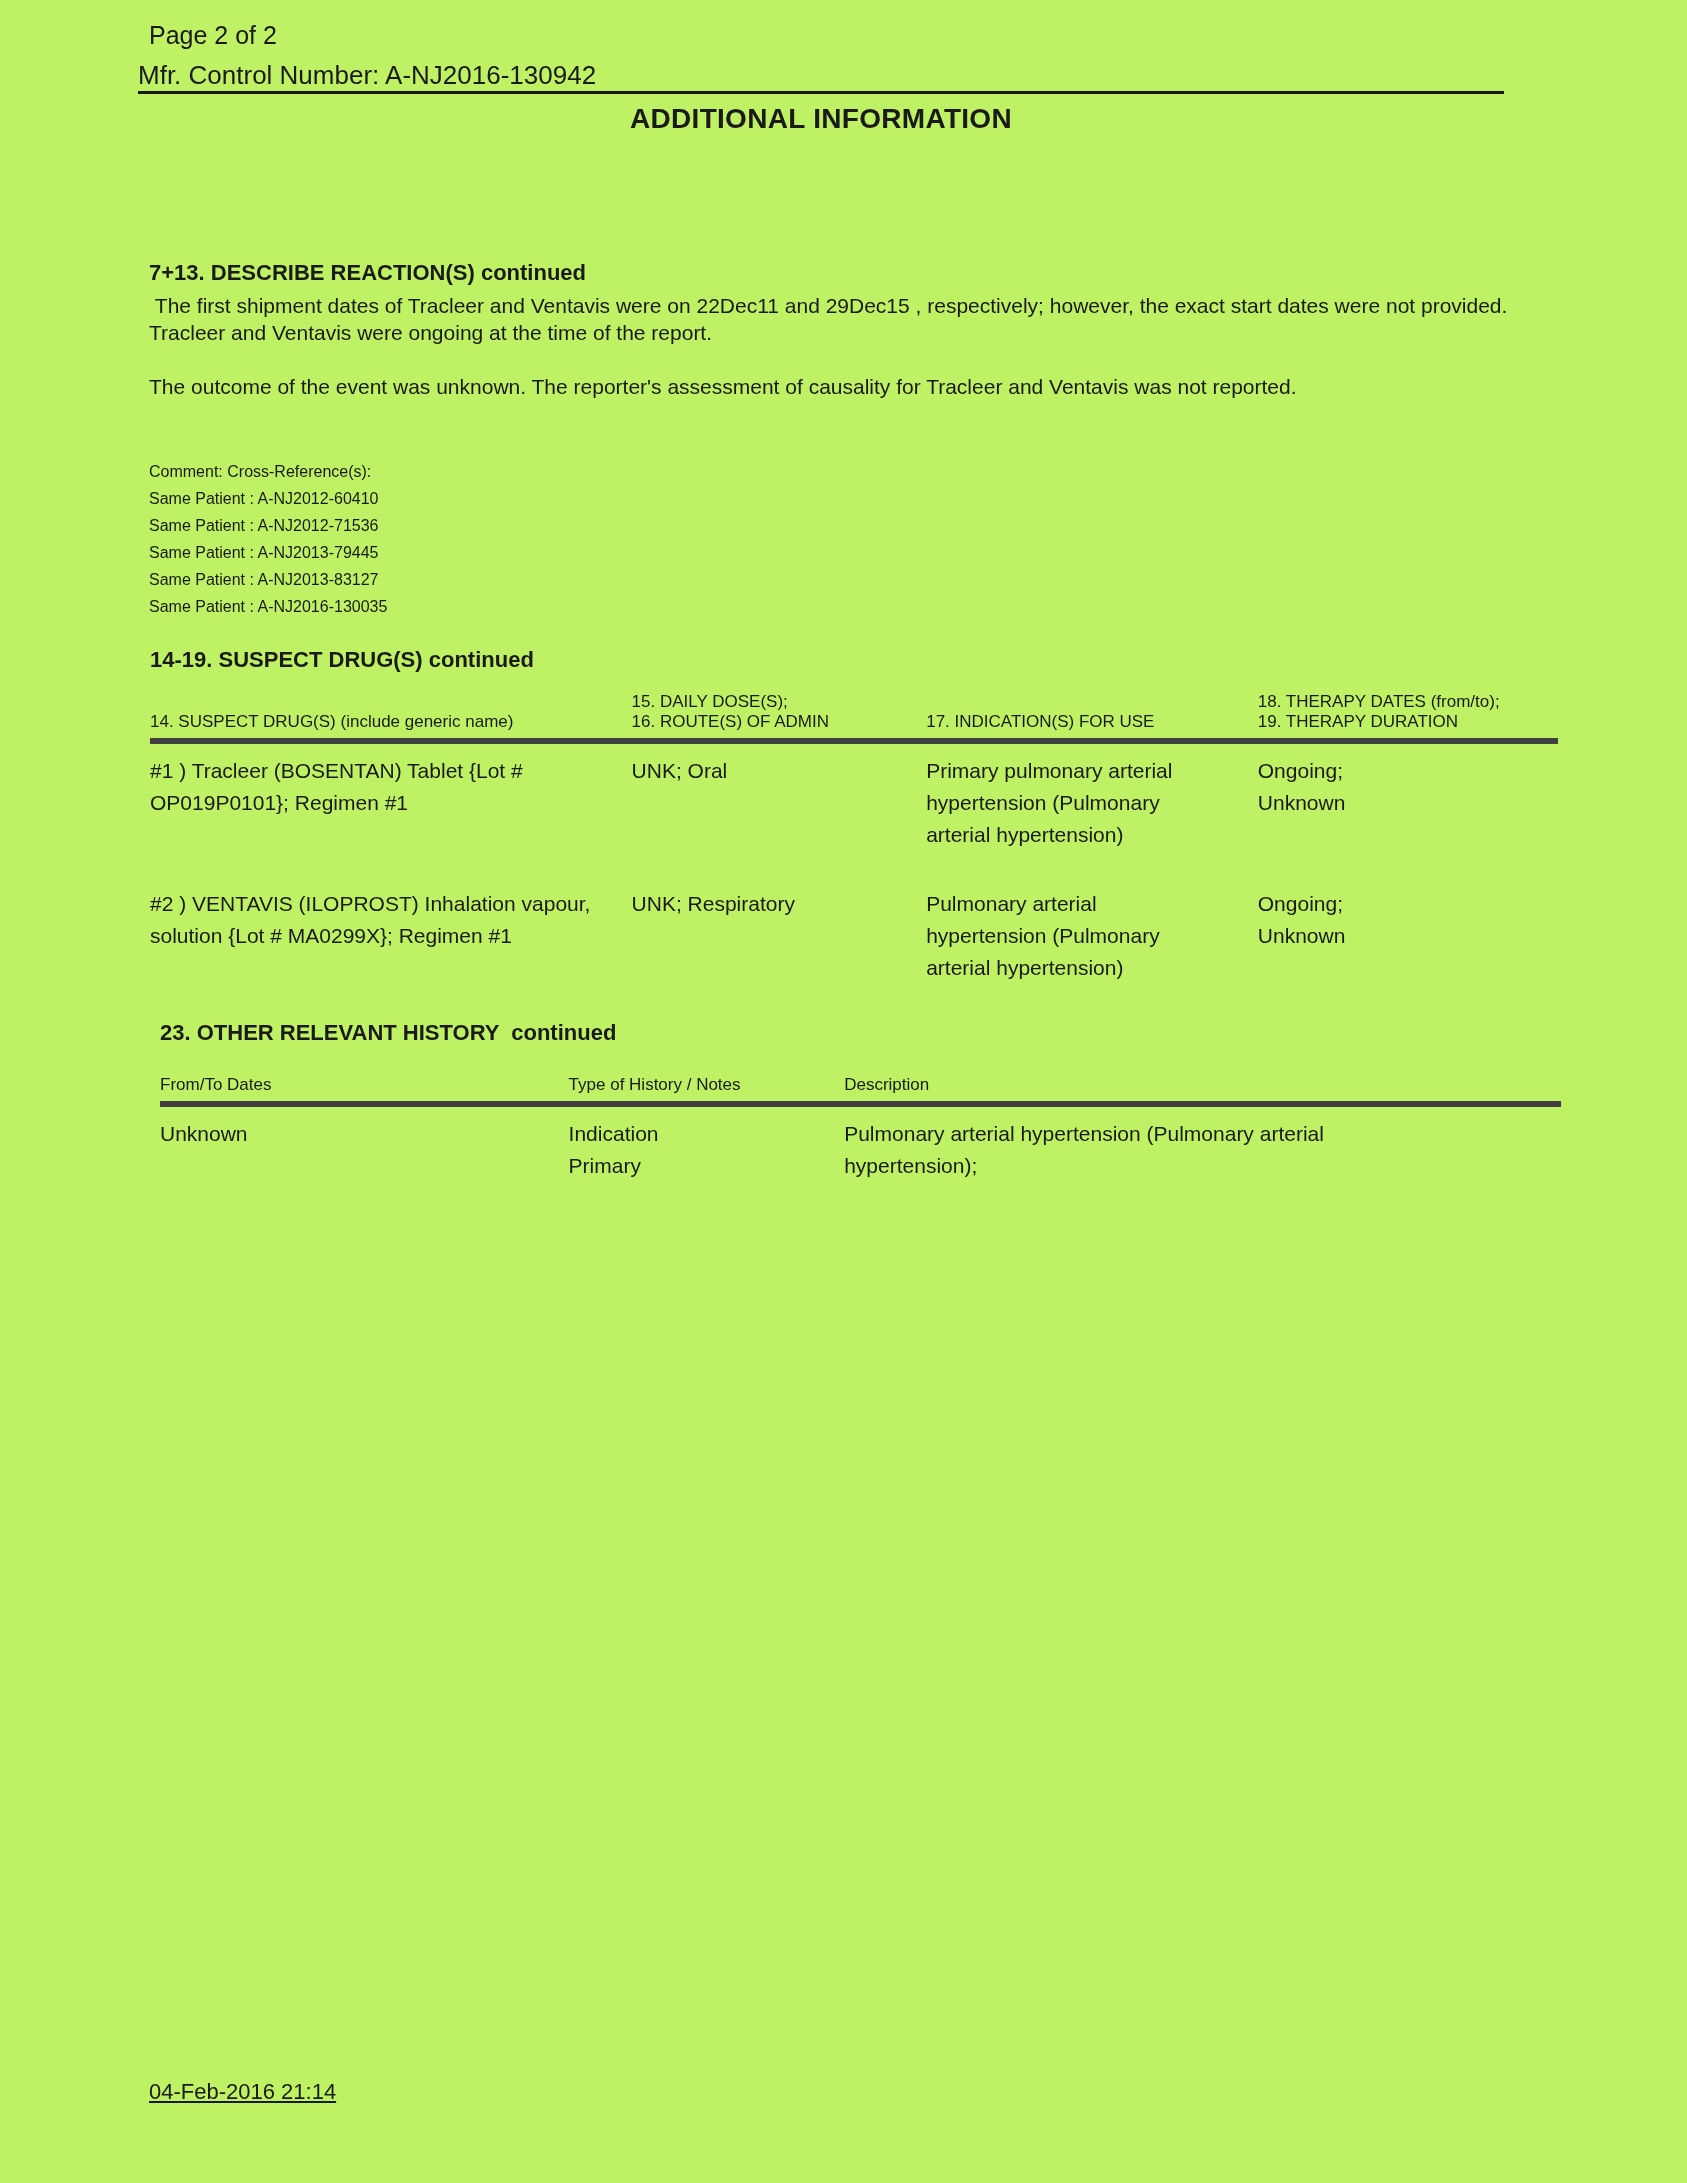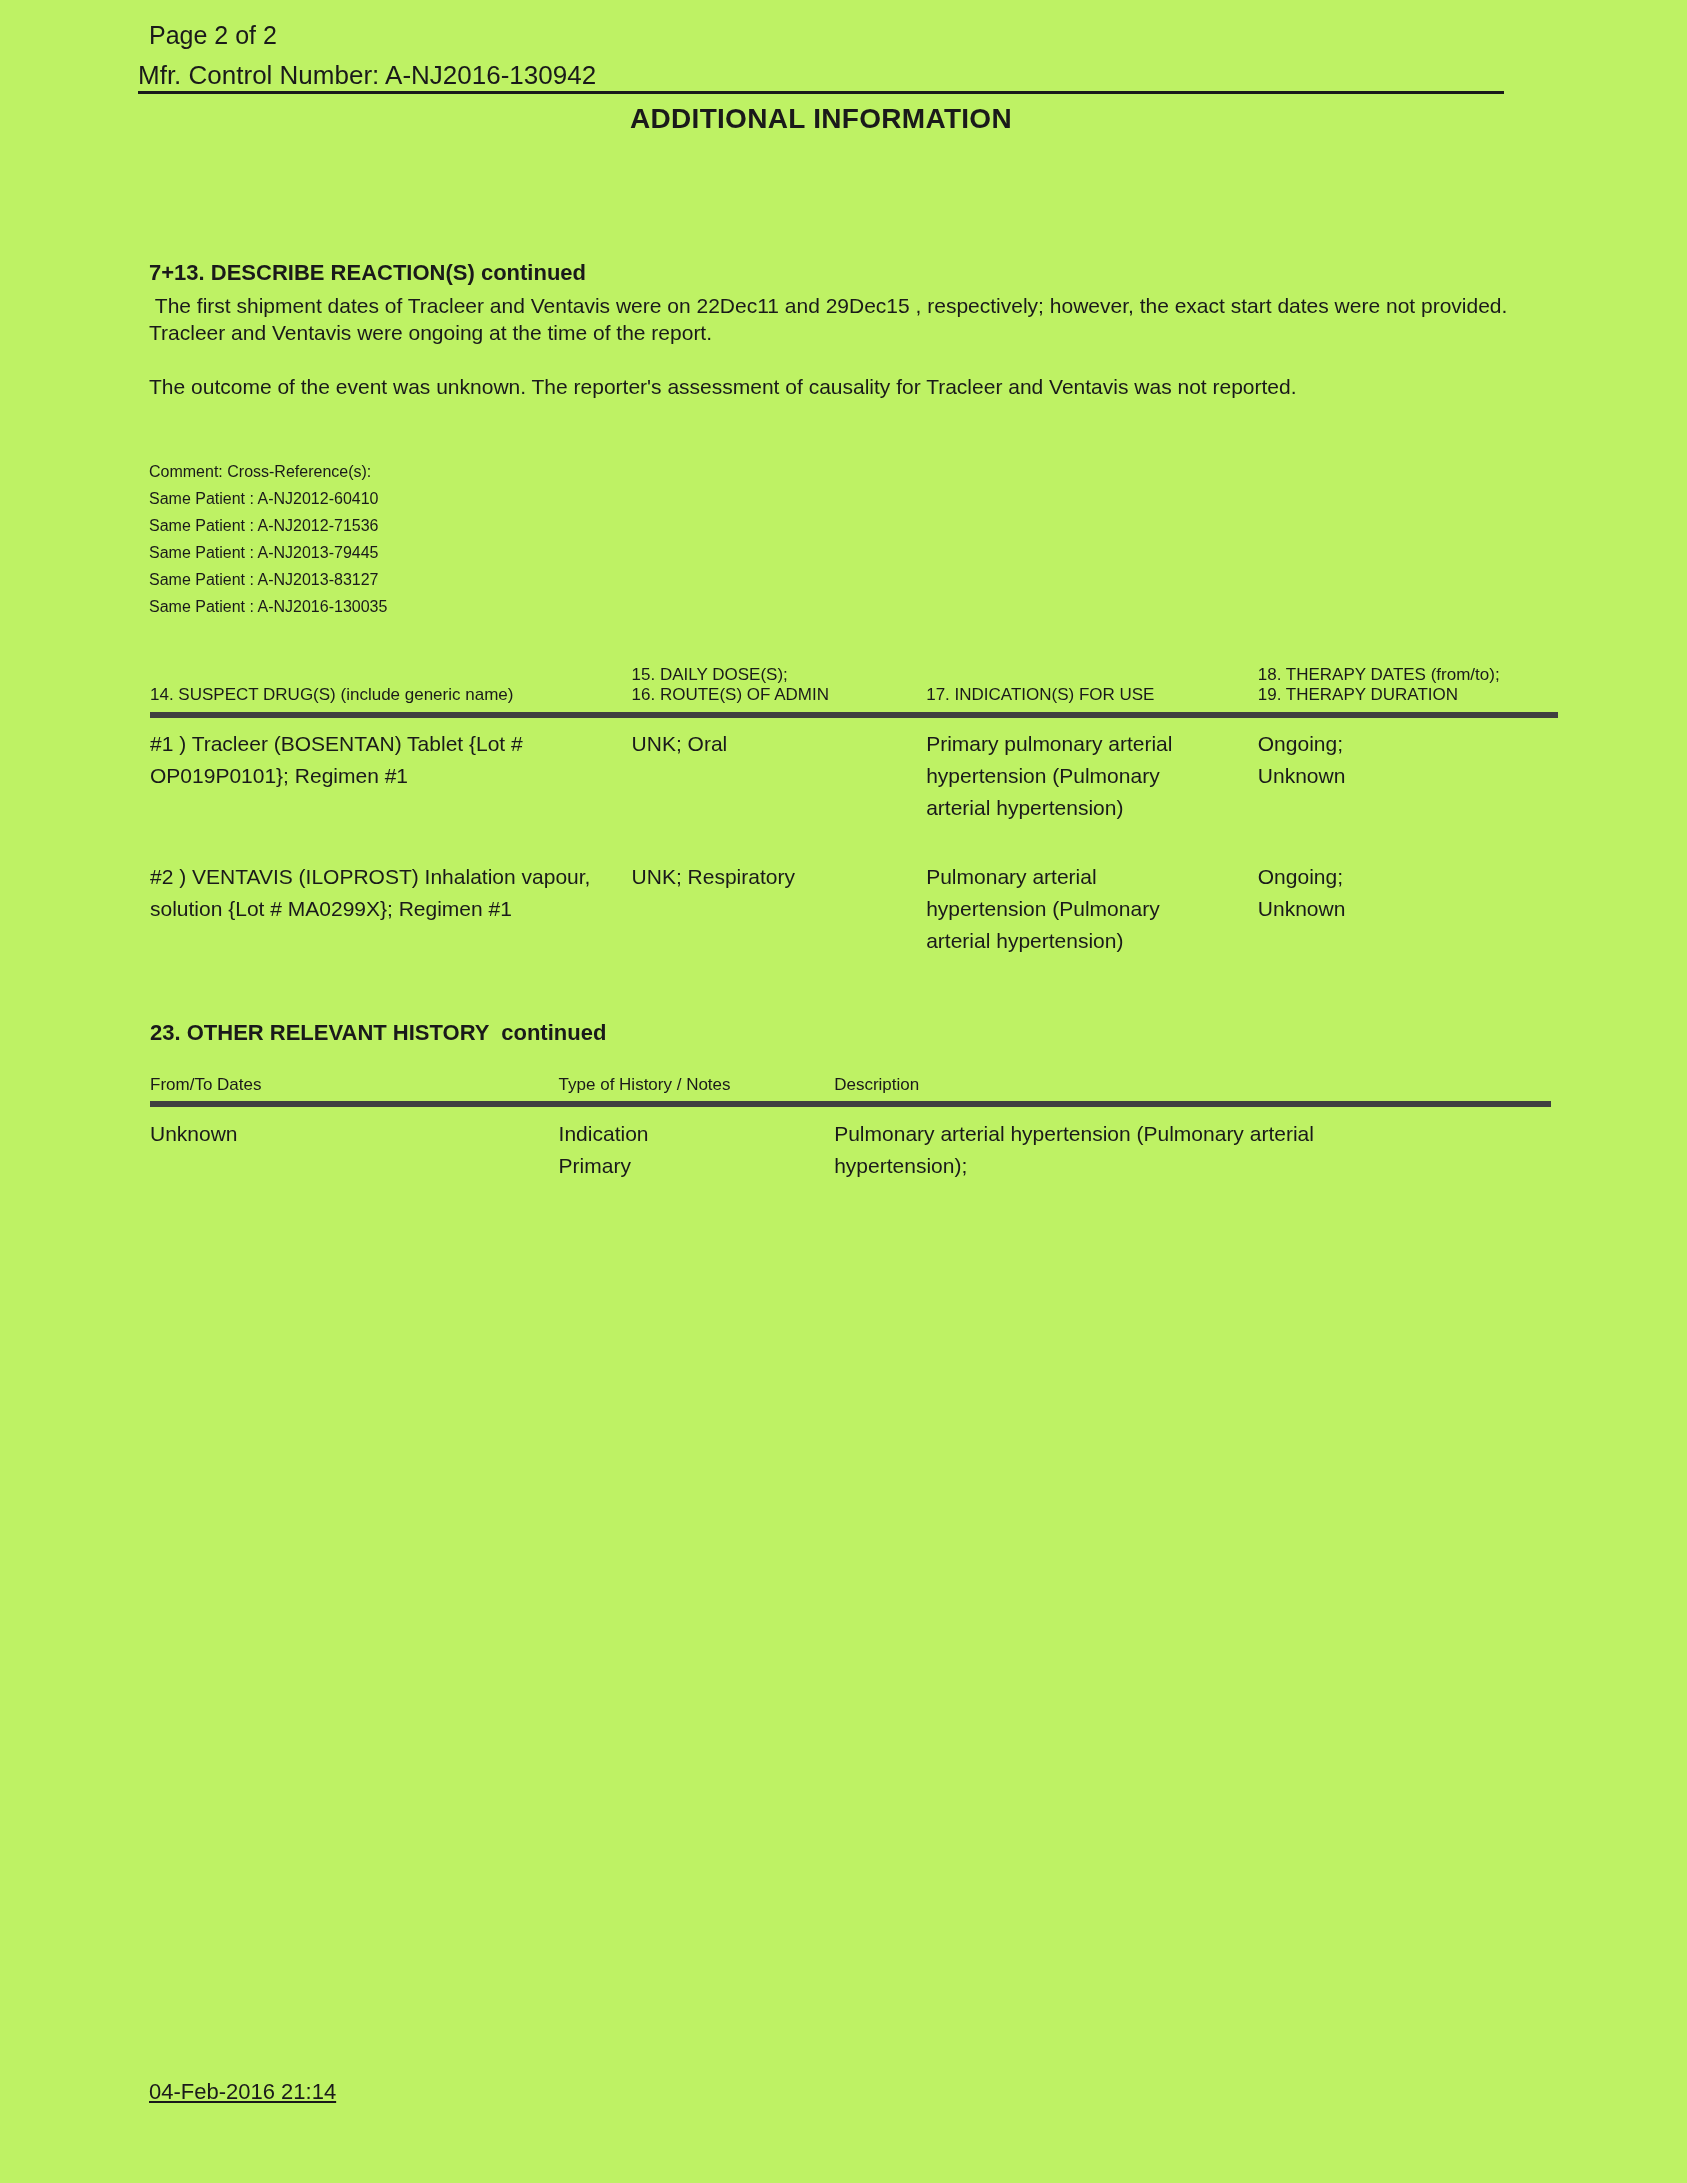--- a/index.html
+++ b/index.html
@@ -122,21 +122,21 @@
   .col-dose  { width: 288px; }
   .col-ind   { width: 325px; }
   .col-ther  { width: 294px; }
   .cell-inner-drug { max-width: 463px; }
   .cell-inner-ind  { max-width: 291px; }
 
   
   .history-section {
     position: absolute;
     top: 1020px;
-    left: 150px;
+    left: 160px;
     width: 1393px;
   }
   .history-section table { margin-top: 28px; }
   .col-dates { width: 402px; }
   .col-type  { width: 269px; }
   .col-desc  { width: 710px; }
   .cell-inner-desc { max-width: 552px; }
   .type-note { }
 
   
@@ -174,20 +174,21 @@
       <div class="comment-line txt">Comment: Cross-Reference(s):</div>
       <div class="comment-line txt">Same Patient : A-NJ2012-60410</div>
       <div class="comment-line txt">Same Patient : A-NJ2012-71536</div>
       <div class="comment-line txt">Same Patient : A-NJ2013-79445</div>
       <div class="comment-line txt">Same Patient : A-NJ2013-83127</div>
       <div class="comment-line txt">Same Patient : A-NJ2016-130035</div>
     </div>
   </section>
 
   <section class="drugs-section">
+    <h2 class="section-heading txt">14-19. SUSPECT DRUG(S) continued</h2>
     <table class="form-table">
       <thead>
         <tr>
           <th class="col-drug">
             <div class="txt">14. SUSPECT DRUG(S) (include generic name)</div>
           </th>
           <th class="col-dose">
             <div class="txt">15. DAILY DOSE(S);</div>
             <div class="txt">16. ROUTE(S) OF ADMIN</div>
           </th>

